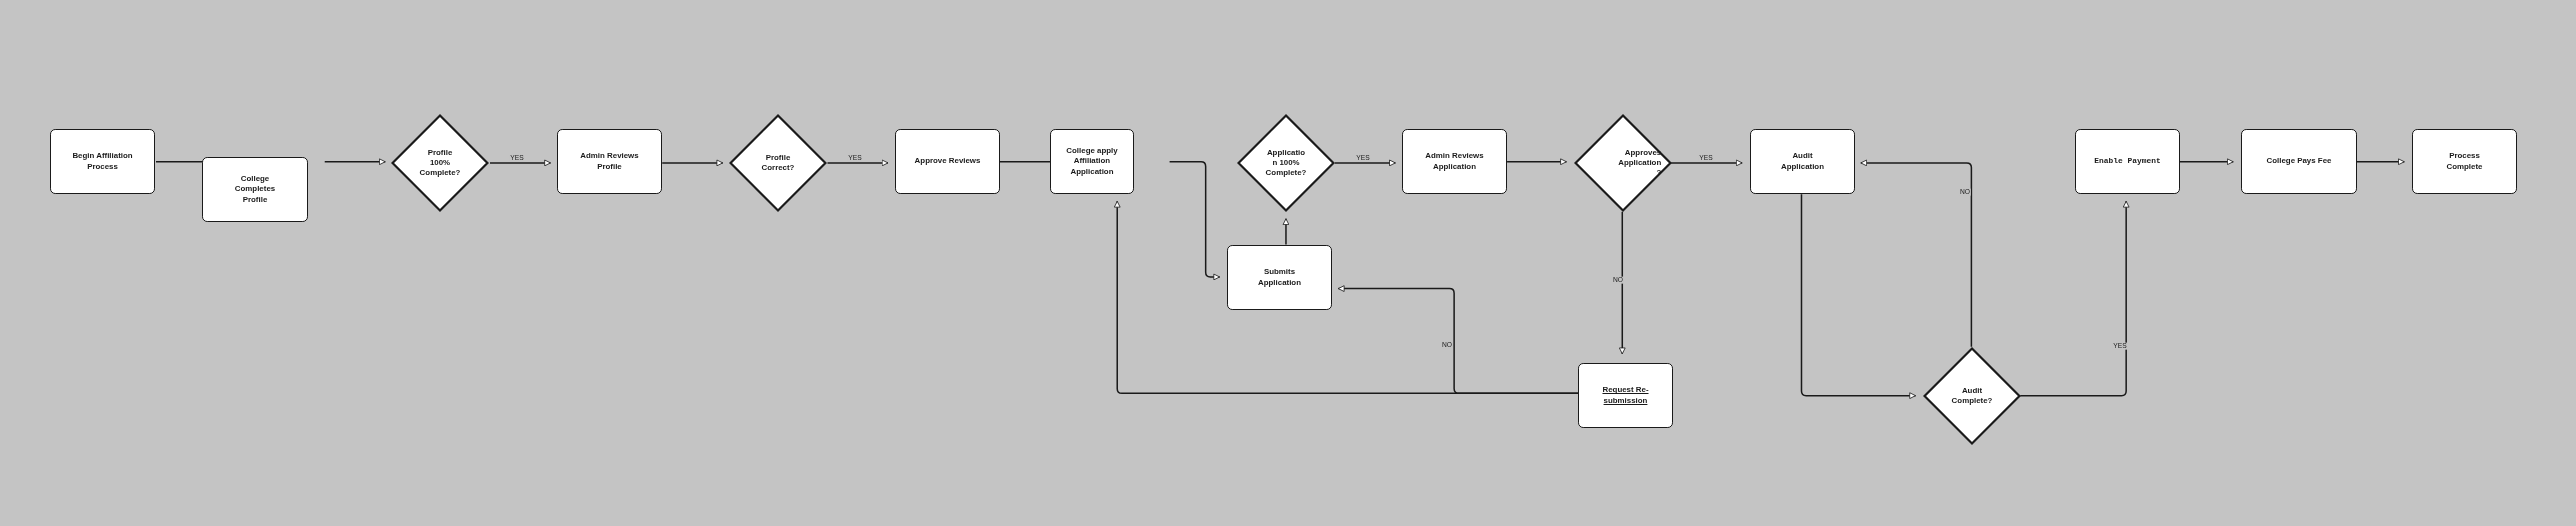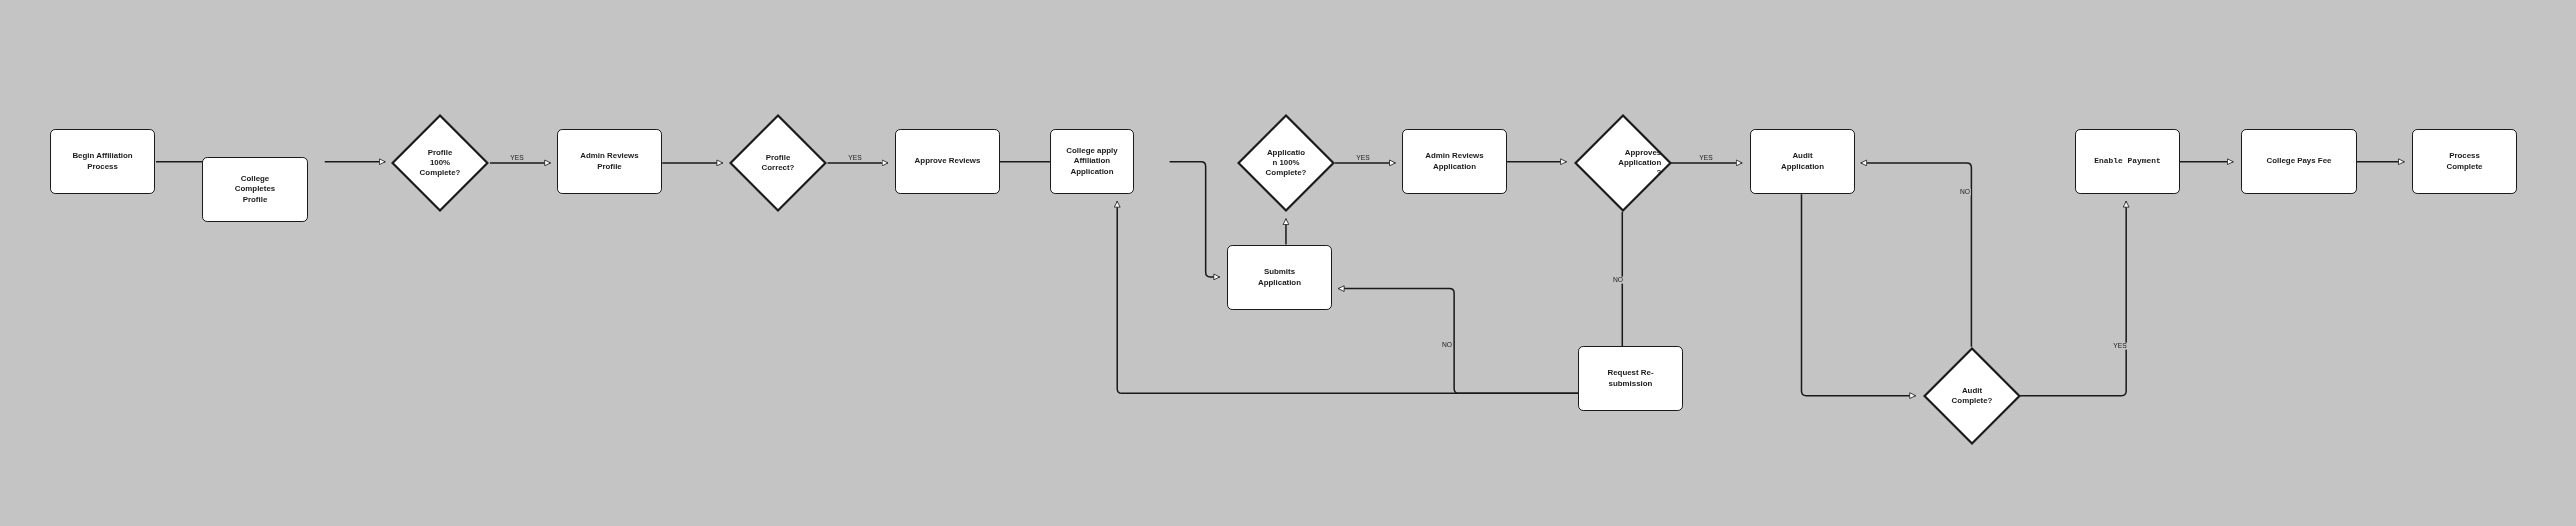--- a/index.html
+++ b/index.html
@@ -188,21 +188,21 @@
     <span class="label">College Pays Fee</span>
   </div>
   <div class="node process" style="left: 2412px; top: 129px; width: 105px; height: 65px;">
     <span class="label">Process
 Complete</span>
   </div>
   <div class="node process" style="left: 1227px; top: 245px; width: 105px; height: 65px;">
     <span class="label">Submits
 Application</span>
   </div>
-  <div class="node process" style="left: 1578px; top: 346px; width: 105px; height: 65px;">
+  <div class="node process" style="left: 1578px; top: 363px; width: 95px; height: 65px; text-decoration: underline;">
     <span class="label">Request Re-
 submission</span>
   </div>
   <div class="node decision" style="left: 1923px; top: 347px; width: 98px; height: 98px;">
     <svg class="dia" viewBox="0 0 100 100" preserveAspectRatio="none">
       <polygon points="50,1.6 98.4,50 50,98.4 1.6,50" fill="#ffffff" stroke="#1a1a1a" stroke-width="2.2" vector-effect="non-scaling-stroke"></polygon>
     </svg>
     <span class="label">Audit
 Complete?</span>
   </div>

